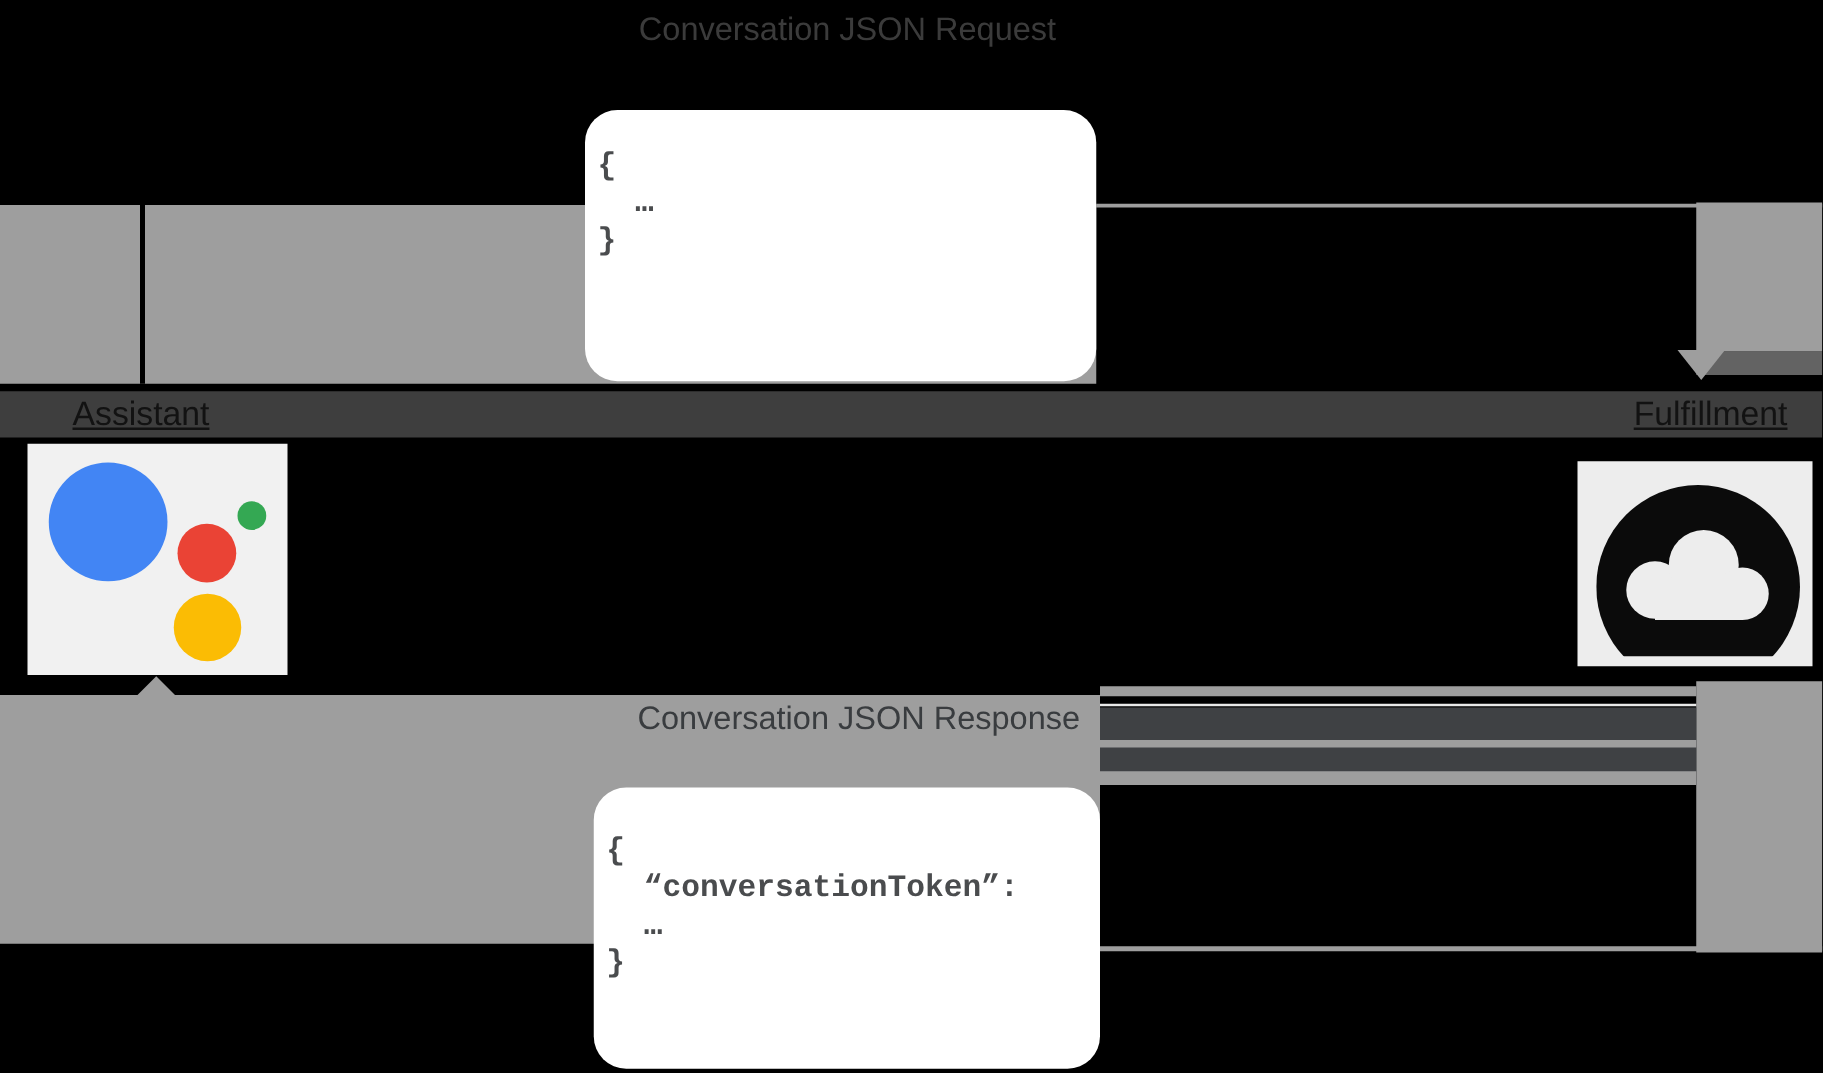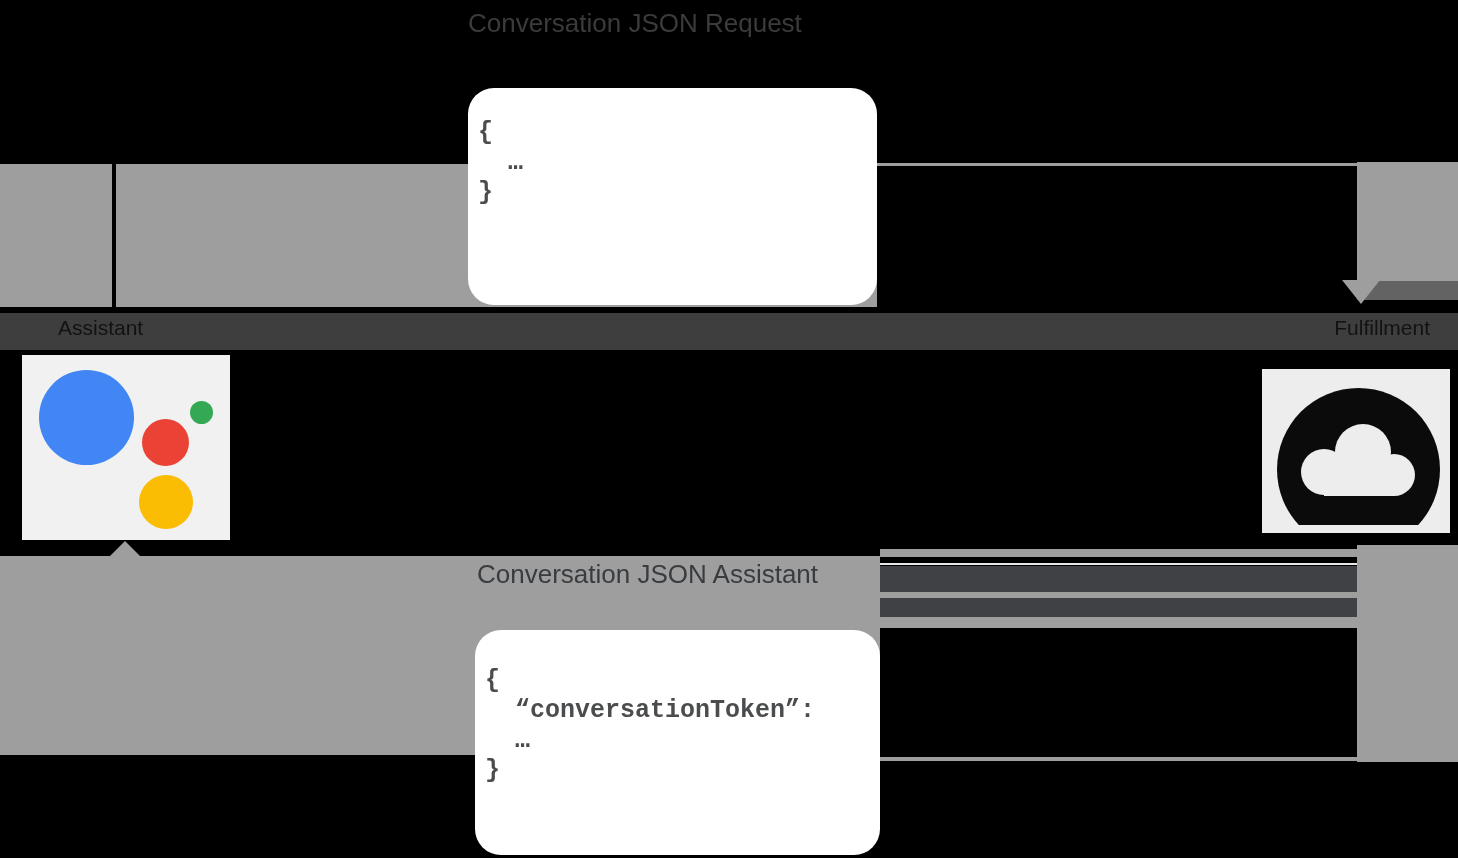--- a/index.html
+++ b/index.html
@@ -25,36 +25,36 @@
   .resp-hairline{left:880px;top:757px;width:578px;height:4px;background:#9e9e9e;}
 
   
   .streak-a{left:880px;top:549px;width:477px;height:8px;background:#9e9e9e;}
   .streak-b{left:880px;top:563px;width:477px;height:2px;background:#e8e8e8;}
   .streak-c{left:880px;top:566px;width:477px;height:62px;background:#3f4144;}
   .streak-d{left:880px;top:592px;width:477px;height:6px;background:#9e9e9e;}
   .streak-e{left:880px;top:617px;width:477px;height:11px;background:#9e9e9e;}
 
   
-  .flow-label{width:420px;font-size:26px;line-height:31px;}
+  .flow-label{width:420px;text-align:center;font-size:26px;line-height:31px;}
   .top-labels{left:468px;top:8px;color:#3b3b3b;}
   .resp-labels{left:477px;top:560px;color:#393c3f;line-height:28px;}
   .flow-label div{white-space:nowrap;}
 
   
   .code-box{background:#fff;border-radius:26px;color:#4a4c4e;
             font-family:"Liberation Mono",monospace;font-weight:bold;
             font-size:25px;line-height:30px;box-sizing:border-box;}
   .code-box div{white-space:pre;}
   .box-request{left:468px;top:88px;width:409px;height:217px;padding:30px 0 0 10px;}
   .box-response{left:475px;top:630px;width:405px;height:225px;padding:36px 0 0 10px;}
 
   
   .stripe{left:0;top:313px;width:1458px;height:37px;background:#3e3e3e;}
-  .node-label{top:316px;font-size:21px;color:#121212;}
+  .node-label{top:316px;font-size:27px;color:#121212;text-decoration:underline;}
   .label-assistant{left:58px;}
   .label-fulfillment{right:28px;}
 
   
   .assistant-card{left:22px;top:355px;width:208px;height:185px;background:#f1f1f1;}
   .fulfillment-card{left:1262px;top:369px;width:188px;height:164px;background:#ededed;}
   .dot{position:absolute;border-radius:50%;}
   .dot-blue{left:17px;top:15px;width:95px;height:95px;background:#4285F4;}
   .dot-red{left:120px;top:64px;width:47px;height:47px;background:#EA4335;}
   .dot-green{left:168px;top:46px;width:23px;height:23px;background:#34A853;}
@@ -110,21 +110,21 @@
     <svg class="cloud-svg" width="163" height="137" viewBox="0 0 163 137">
       <circle cx="81.5" cy="81.5" r="81.5" fill="#0b0b0b"></circle>
       <circle cx="47" cy="84" r="23" fill="#ededed"></circle>
       <circle cx="86" cy="64" r="28" fill="#ededed"></circle>
       <circle cx="117" cy="87" r="21" fill="#ededed"></circle>
       <rect x="47" y="84" width="70" height="24" fill="#ededed"></rect>
     </svg>
   </div>
 
   <div class="abs flow-label resp-labels">
-    <div>Conversation JSON Assistant</div>
+    <div>Conversation JSON Response</div>
   </div>
 
   <div class="abs code-box box-response">
     <div>{</div>
     <div>  “conversationToken”:</div>
     <div>  …</div>
     <div>}</div>
   </div>
 
 </div>

